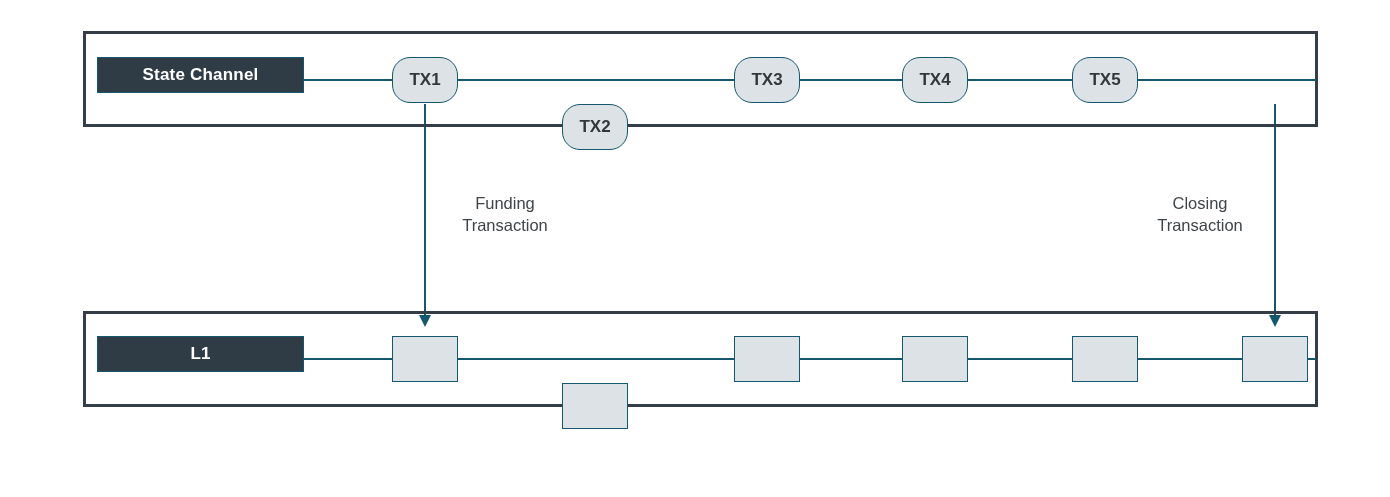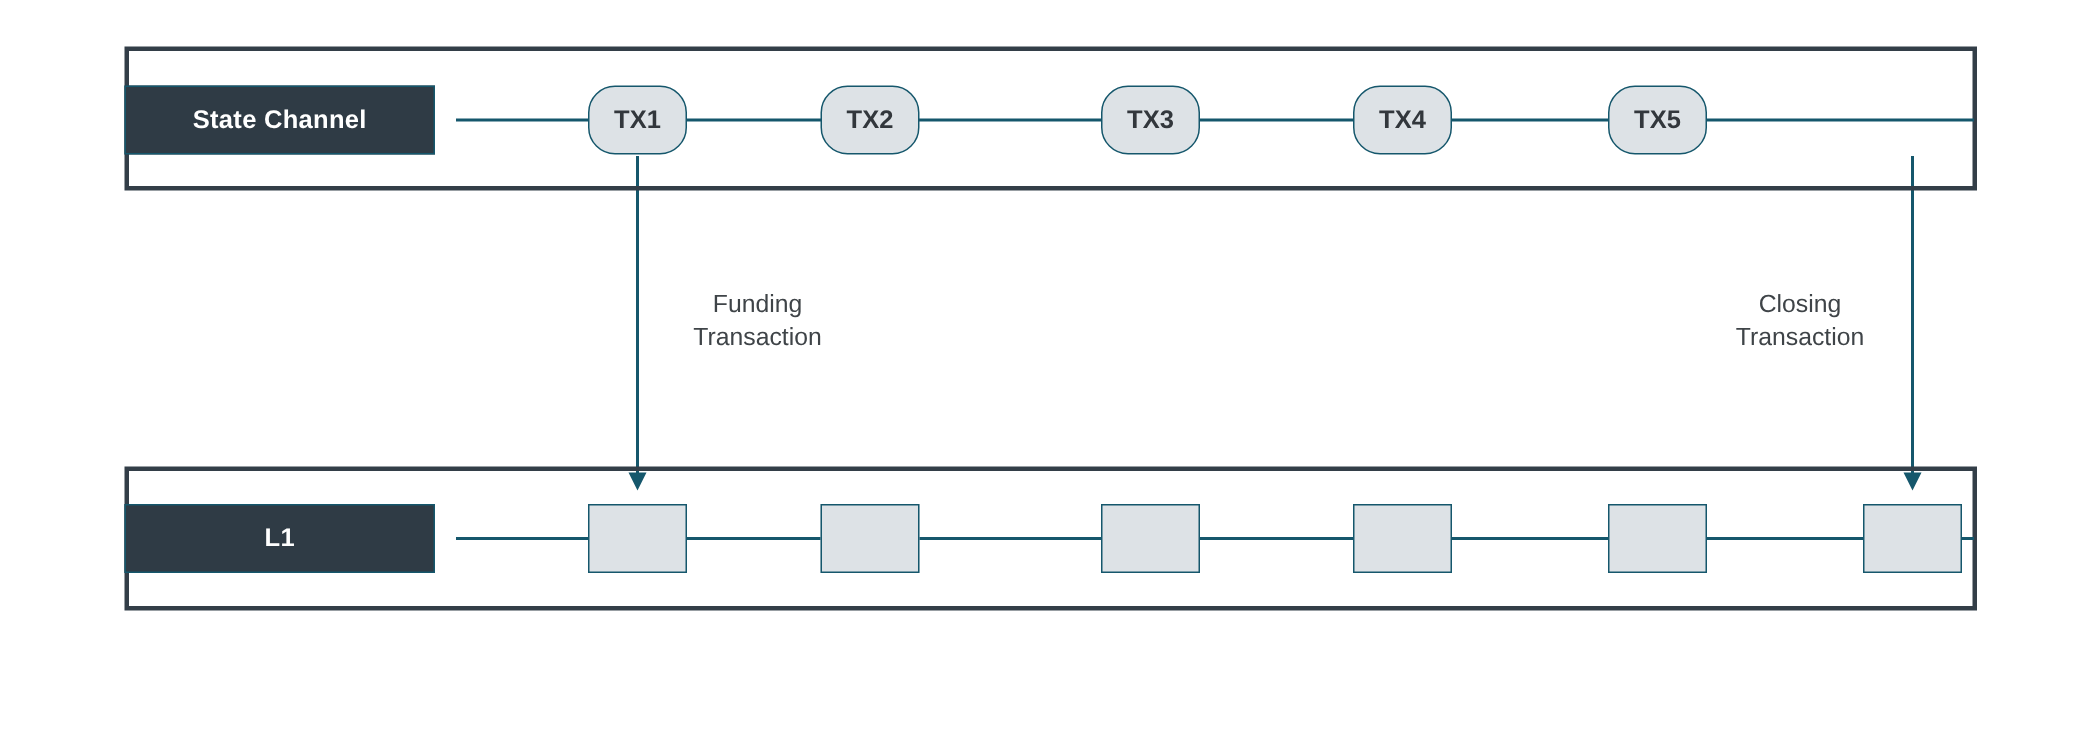--- a/index.html
+++ b/index.html
@@ -40,23 +40,23 @@
     left:304px;
     width:1012px;
     height:2px;
     background:var(--line-teal);
     z-index:2;
   }
   .connector.top{top:79px;}
   .connector.bottom{top:358px;}
   .dark-box{
     position:absolute;
-    left:83px;
+    left:97px;
     width:207px;
-    height:46px;
+    height:36px;
     background:var(--dark-box-fill);
     border:1px solid var(--line-teal);
     color:var(--dark-box-text);
     font-size:17px;
     font-weight:bold;
     display:flex;
     align-items:center;
     justify-content:center;
     z-index:3;
     letter-spacing:0.2px;
@@ -72,21 +72,21 @@
     color:var(--node-text);
     font-size:17px;
     font-weight:bold;
     display:flex;
     align-items:center;
     justify-content:center;
     z-index:3;
   }
   .node.top{top:57px;border-radius:18px;}
   .node.bottom{top:336px;}
-  .n1{left:392px;} .n2{left:547px;} .n3{left:734px;}
+  .n1{left:392px;} .n2{left:562px;margin-top:47px;} .n3{left:734px;}
   .n4{left:902px;} .n5{left:1072px;text-align:center;} .n6{left:1242px;}
   .arrow-layer{
     position:absolute;
     left:0;top:0;
     width:1390px;height:497px;
     z-index:1;
     pointer-events:none;
   }
   .arrow-layer line{stroke:var(--line-teal);stroke-width:2;}
   .arrow-layer polygon{fill:var(--line-teal);}

